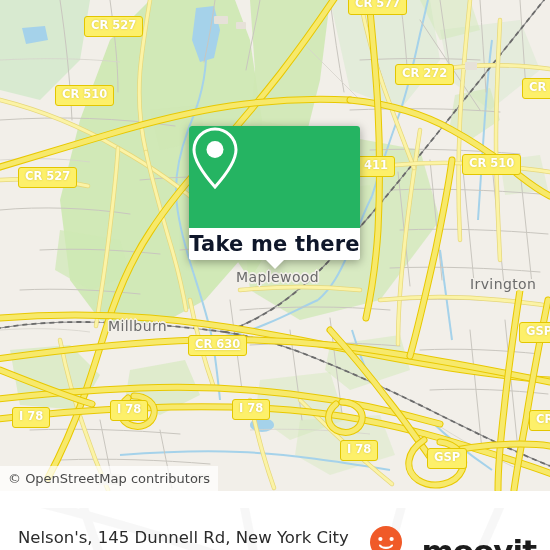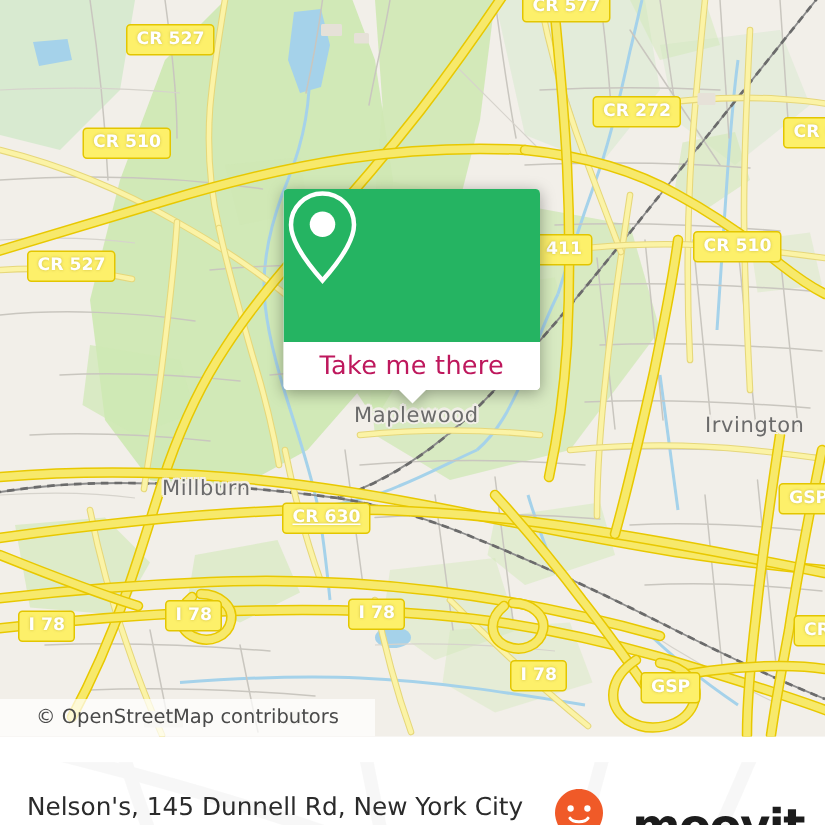--- a/index.html
+++ b/index.html
@@ -53,34 +53,35 @@
     position:absolute;left:0;top:0;width:171px;height:134px;
     border-radius:3px;overflow:hidden;background:#ffffff;
   }
   #popup-head{
     position:relative;width:100%;height:102px;background:#25b462;
     display:flex;align-items:center;justify-content:center;
   }
   #popup-action{
     width:100%;height:32px;background:#ffffff;
     display:flex;align-items:center;justify-content:center;
-    color:#be185d;font-size:17px;letter-spacing:.2px;
+    color:#0f172a;font-size:21px;letter-spacing:.2px;
     font-family:"DejaVu Sans", sans-serif;
+    font-weight:bold;
   }
   #popup-tail{
     position:absolute;left:76px;top:133px;width:0;height:0;
     border-left:10px solid transparent;border-right:10px solid transparent;
     border-top:10px solid #ffffff;
   }
 
   
   #attribution{
     position:absolute;left:0;top:466px;height:25px;
     display:flex;align-items:center;
-    padding:0 24px;
+    padding:0 8px;
     background:rgba(255,255,255,.72);
     font-family:"DejaVu Sans", sans-serif;
     font-size:13px;color:#4a4a4a;white-space:nowrap;
   }
 
   
   #footer{
     position:absolute;left:0;top:508px;width:550px;height:59px;
     background:#ffffff;overflow:hidden;
   }

